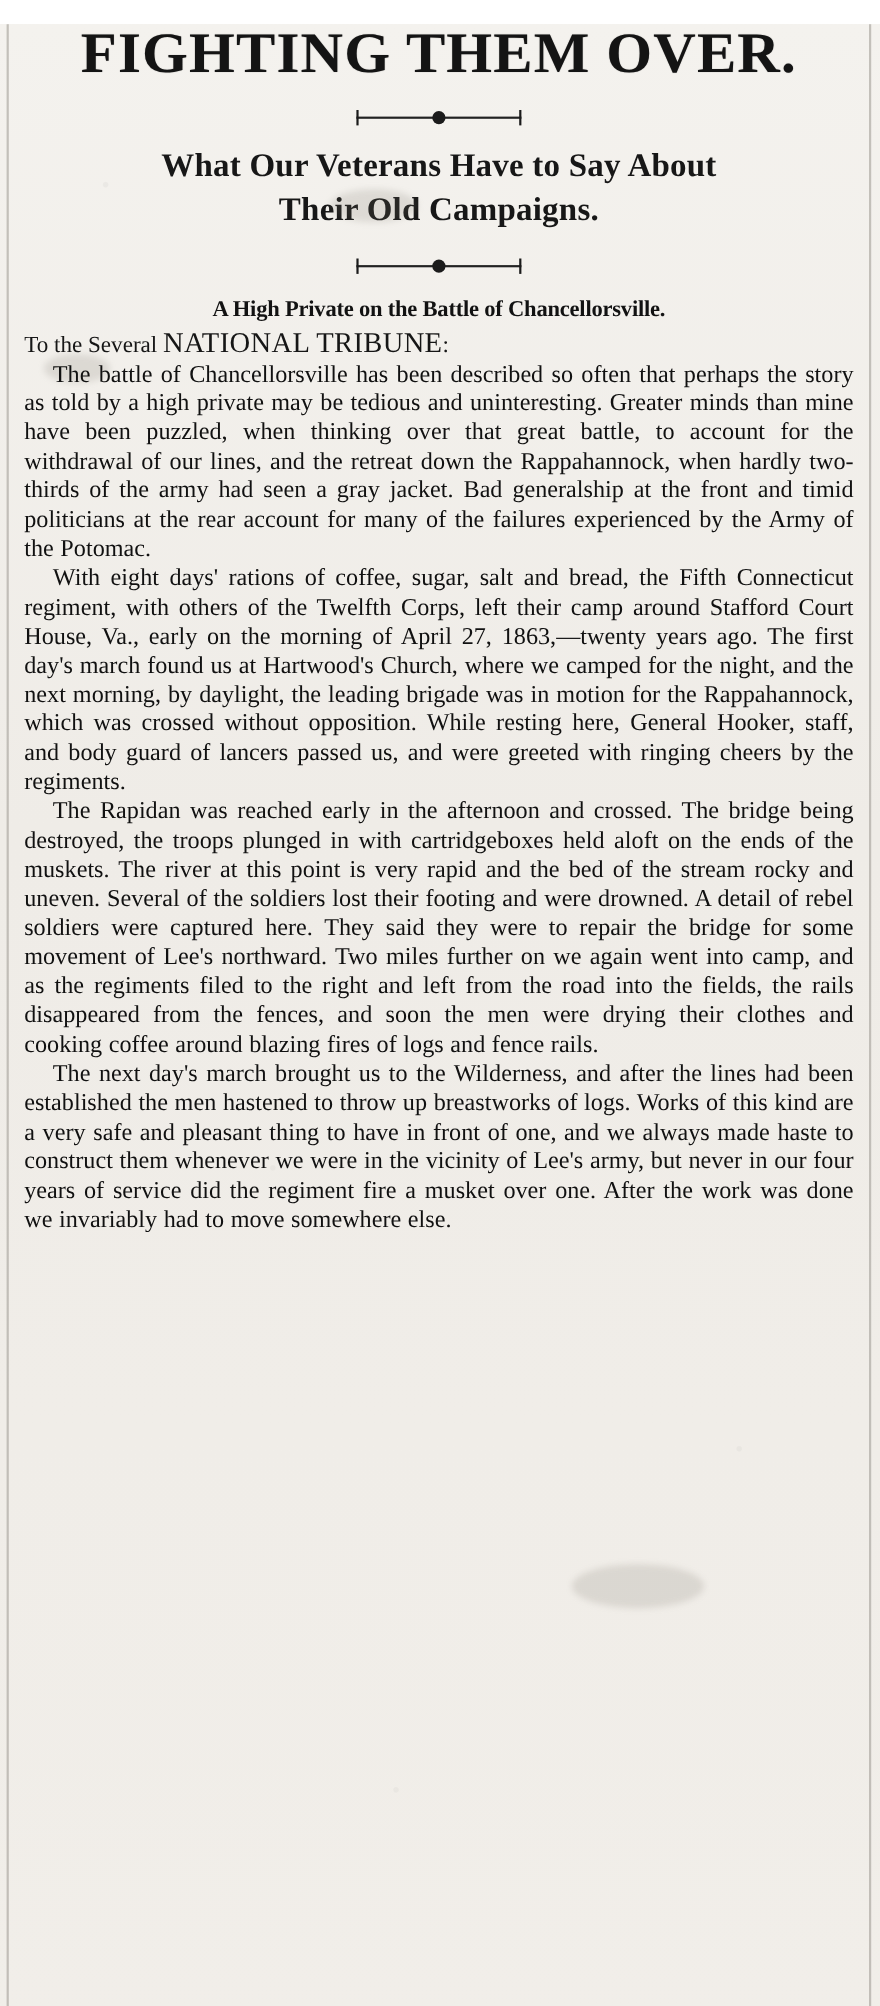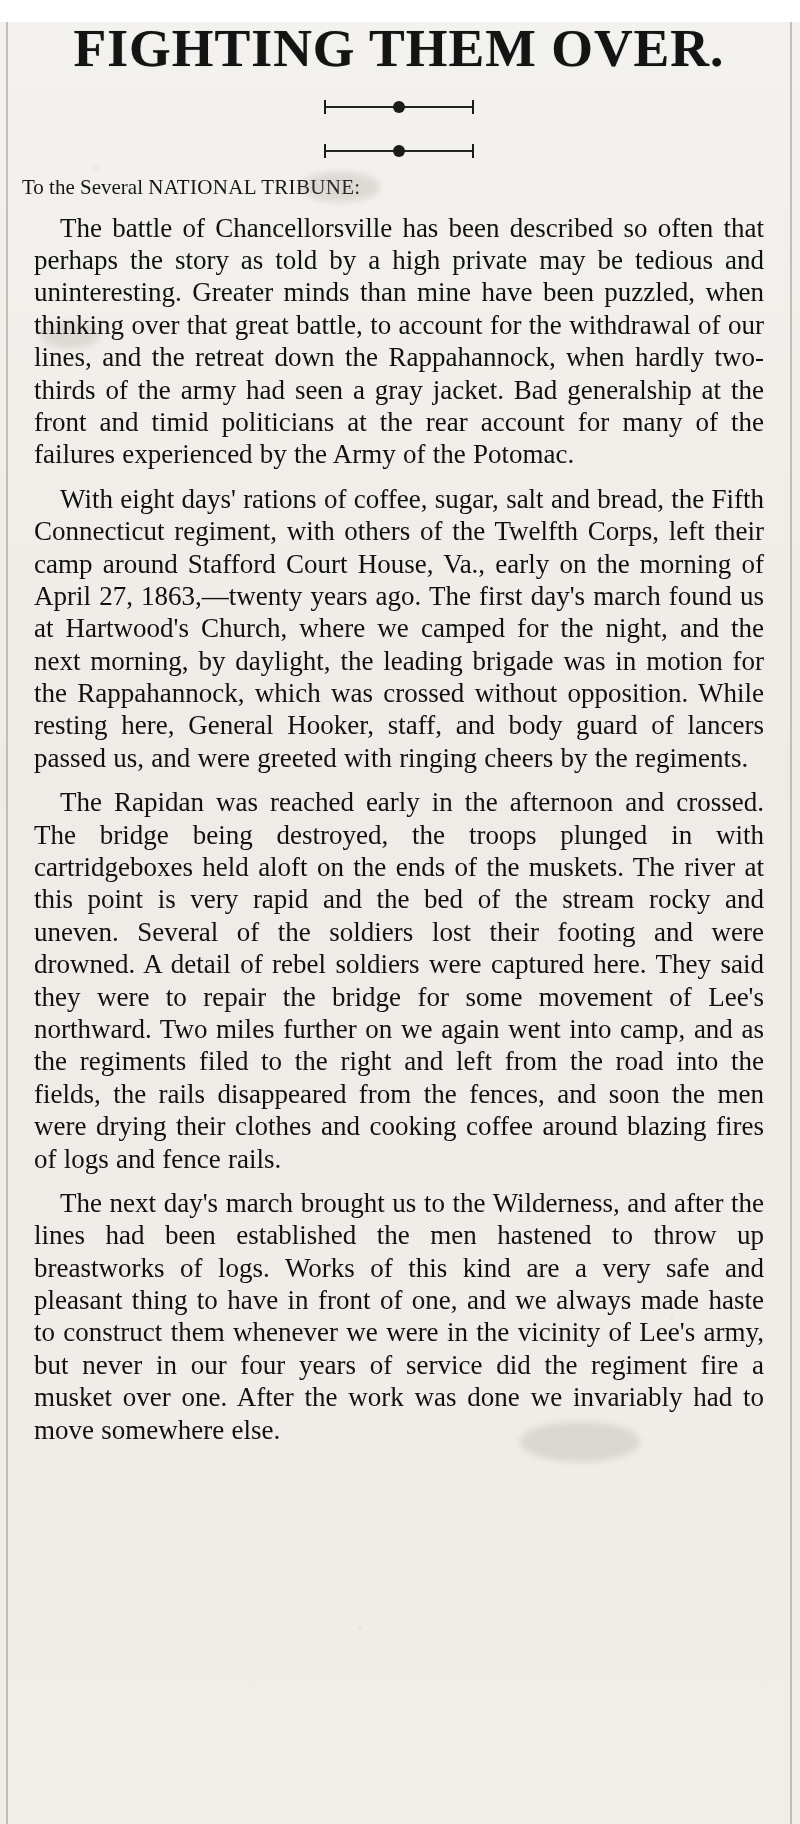--- a/index.html
+++ b/index.html
@@ -109,30 +109,30 @@
     letter-spacing: -0.2px;
   }
 
   .to-editor {
     font-size: 21px;
     margin: 2px 0 0 0;
     color: #161616;
   }
   .to-editor .sc {
     font-variant: small-caps;
-    font-size: 21px;
+    font-size: 26px;
     letter-spacing: 0.3px;
   }
 
   .body p {
-    font-size: 27px;
+    font-size: 22px;
     line-height: 1.2;
     text-align: justify;
     text-indent: 26px;
-    margin: 12px;
+    margin: 0;
     color: #151515;
     word-spacing: 0.5px;
     -webkit-font-smoothing: none;
   }
   .body p + p { margin-top: 1px; }
 
   
   .body { filter: contrast(1.04); }
   .smudge {
     position: absolute;
@@ -156,28 +156,33 @@
 
   <h1 class="headline">FIGHTING THEM OVER.</h1>
 
   <div class="dinkus">
     <div class="line"></div>
     <div class="tick-l"></div>
     <div class="tick-r"></div>
     <div class="dot"></div>
   </div>
 
+  <h2 class="subhead">
+    <span>What Our Veterans Have to Say About</span>
+    <span class="l2">Their Old Campaigns.</span>
+  </h2>
 
   <div class="dinkus">
     <div class="line"></div>
     <div class="tick-l"></div>
     <div class="tick-r"></div>
     <div class="dot"></div>
   </div>
 
+  <h3 class="section-title">A High Private on the Battle of Chancellorsville.</h3>
 
   <p class="to-editor"><span>To the Several </span><span class="sc">NATIONAL TRIBUNE</span><span>:</span></p>
 
   <div class="body">
     <p>The battle of Chancellorsville has been described so often that perhaps the story as told by a high private may be tedious and uninteresting. Greater minds than mine have been puzzled, when thinking over that great battle, to account for the withdrawal of our lines, and the retreat down the Rappahannock, when hardly two-thirds of the army had seen a gray jacket. Bad generalship at the front and timid politicians at the rear account for many of the failures experienced by the Army of the Potomac.</p>
     <p>With eight days' rations of coffee, sugar, salt and bread, the Fifth Connecticut regiment, with others of the Twelfth Corps, left their camp around Stafford Court House, Va., early on the morning of April 27, 1863,—twenty years ago. The first day's march found us at Hartwood's Church, where we camped for the night, and the next morning, by daylight, the leading brigade was in motion for the Rappahannock, which was crossed without opposition. While resting here, General Hooker, staff, and body guard of lancers passed us, and were greeted with ringing cheers by the regiments.</p>
     <p>The Rapidan was reached early in the afternoon and crossed. The bridge being destroyed, the troops plunged in with cartridgeboxes held aloft on the ends of the muskets. The river at this point is very rapid and the bed of the stream rocky and uneven. Several of the soldiers lost their footing and were drowned. A detail of rebel soldiers were captured here. They said they were to repair the bridge for some movement of Lee's northward. Two miles further on we again went into camp, and as the regiments filed to the right and left from the road into the fields, the rails disappeared from the fences, and soon the men were drying their clothes and cooking coffee around blazing fires of logs and fence rails.</p>
     <p>The next day's march brought us to the Wilderness, and after the lines had been established the men hastened to throw up breastworks of logs. Works of this kind are a very safe and pleasant thing to have in front of one, and we always made haste to construct them whenever we were in the vicinity of Lee's army, but never in our four years of service did the regiment fire a musket over one. After the work was done we invariably had to move somewhere else.</p>
   </div>
 

